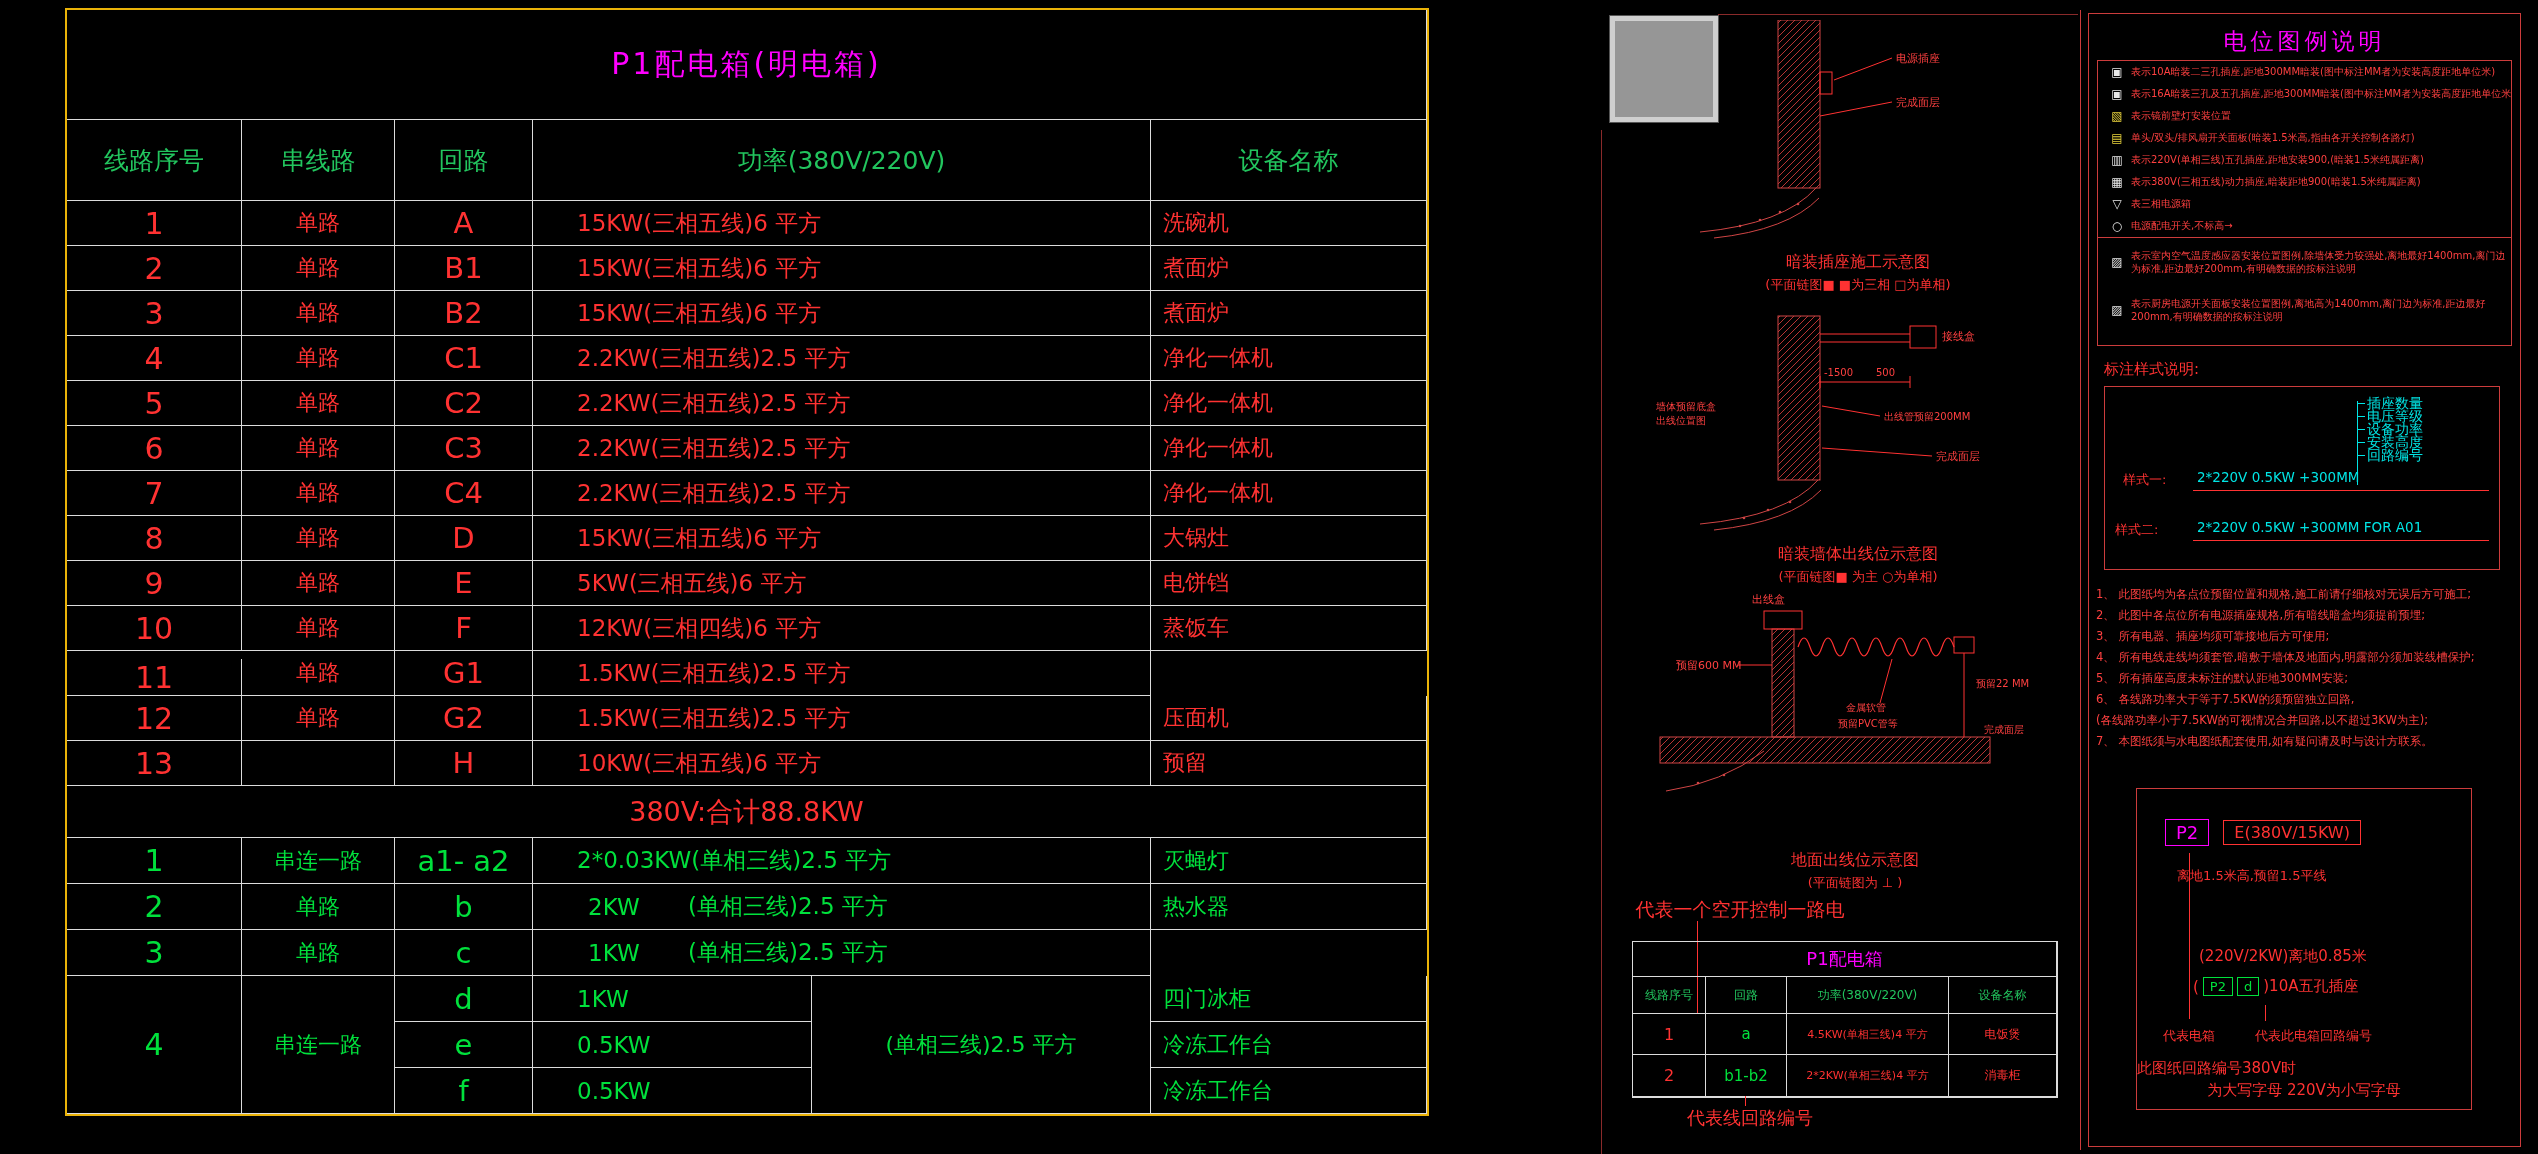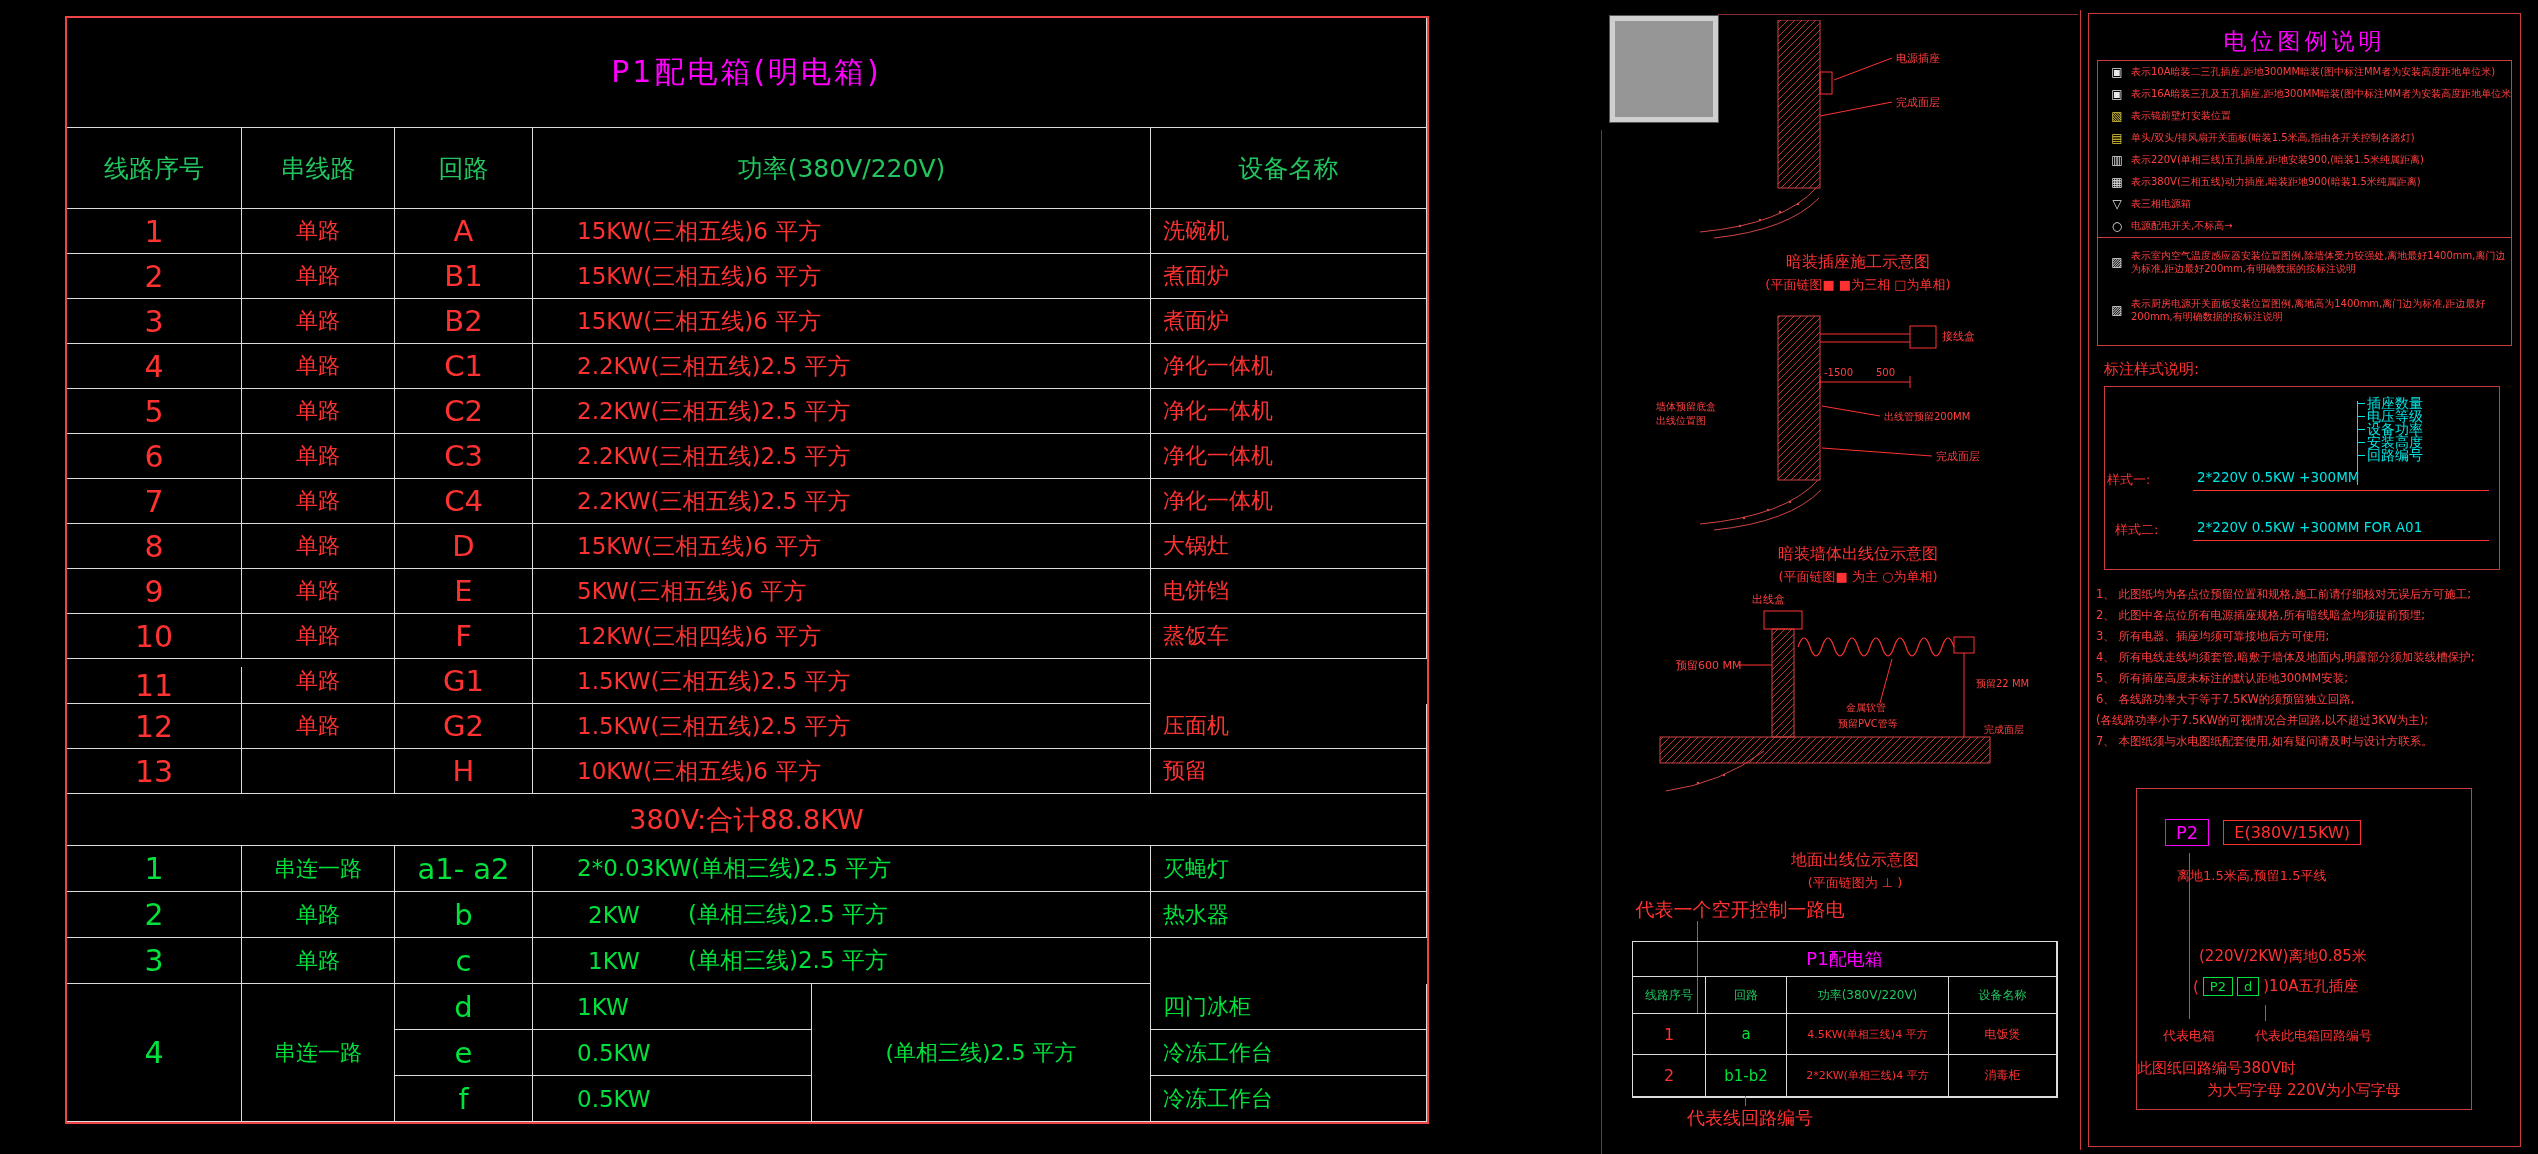--- a/index.html
+++ b/index.html
@@ -2,24 +2,24 @@
 <html><head>
 <meta charset="utf-8">
 <style>
   html,body{margin:0;padding:0;background:#000;}
   .stage{position:relative;width:2538px;height:1154px;background:#000;overflow:hidden;
          font-family:"DejaVu Sans",sans-serif;}
   .abs{position:absolute;}
   .red{color:#ff3232}.grn{color:#00e13c}.mag{color:#ff00ff}.wht{color:#22c55e}
 
   
-  #main-table{position:absolute;left:65px;top:16px;display:grid;
+  #main-table{position:absolute;left:65px;top:8px;display:grid;
     grid-template-columns:175px 153px 138px 279px 339px 276px;
     grid-template-rows:110px 81px repeat(13,45px) 52px repeat(6,46px);
-    border:2px solid #ef4444;}
+    border:2px solid #eab308;}
   .cell{display:flex;align-items:center;justify-content:center;
         border-right:1px solid #dcdcdc;border-bottom:1px solid #dcdcdc;
         box-sizing:border-box;overflow:hidden;white-space:nowrap;}
   .tt{font-size:30px;letter-spacing:3px}
   .hd{font-size:25px}
   .num{font-size:30px}
   .typ{font-size:22px}
   .loop{font-size:29px}
   .pwr{font-size:23px;justify-content:flex-start;padding-left:44px}
   .dev{font-size:22px;justify-content:flex-start;padding-left:12px}
@@ -357,21 +357,21 @@
         <div class="callout">安装高度</div>
         <div class="callout">回路编号</div>
       </div>
     <div class="cline" style="left:252px;top:14px;width:1px;height:62px;"></div>
     <div class="cline" style="left:252px;top:16px;width:8px;height:1px;"></div>
     <div class="cline" style="left:252px;top:29px;width:8px;height:1px;"></div>
     <div class="cline" style="left:252px;top:42px;width:8px;height:1px;"></div>
     <div class="cline" style="left:252px;top:55px;width:8px;height:1px;"></div>
     <div class="cline" style="left:252px;top:68px;width:8px;height:1px;"></div>
     <div class="cline" style="left:252px;top:76px;width:1px;height:22px;"></div>
-    <div class="slabel" style="left:2px;top:84px;">样式一:</div>
+    <div class="slabel" style="left:18px;top:84px;">样式一:</div>
     <div class="svalue" style="left:92px;top:82px;">2*220V 0.5KW +300MM</div>
     <div class="rline" style="left:88px;top:103px;width:296px;"></div>
     <div class="slabel" style="left:10px;top:134px;">样式二:</div>
     <div class="svalue" style="left:92px;top:132px;">2*220V 0.5KW +300MM   FOR A01</div>
     <div class="rline" style="left:88px;top:153px;width:296px;"></div>
   </div>
 
   <div id="notes">
       <div class="note-line">1、 此图纸均为各点位预留位置和规格,施工前请仔细核对无误后方可施工;</div>
       <div class="note-line">2、 此图中各点位所有电源插座规格,所有暗线暗盒均须提前预埋;</div>

